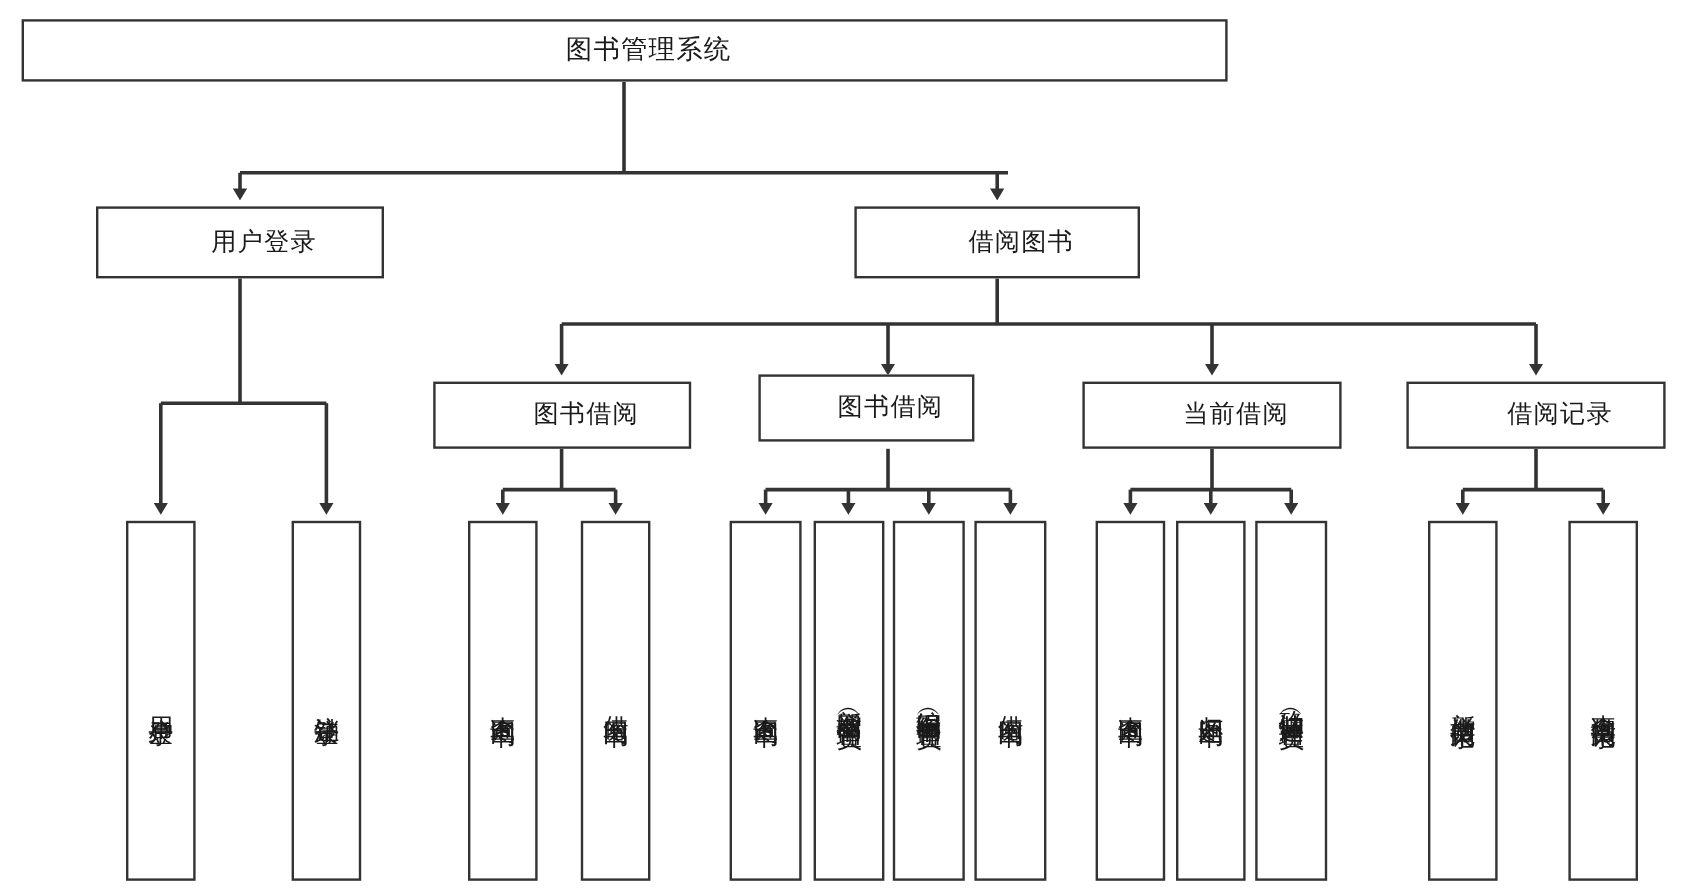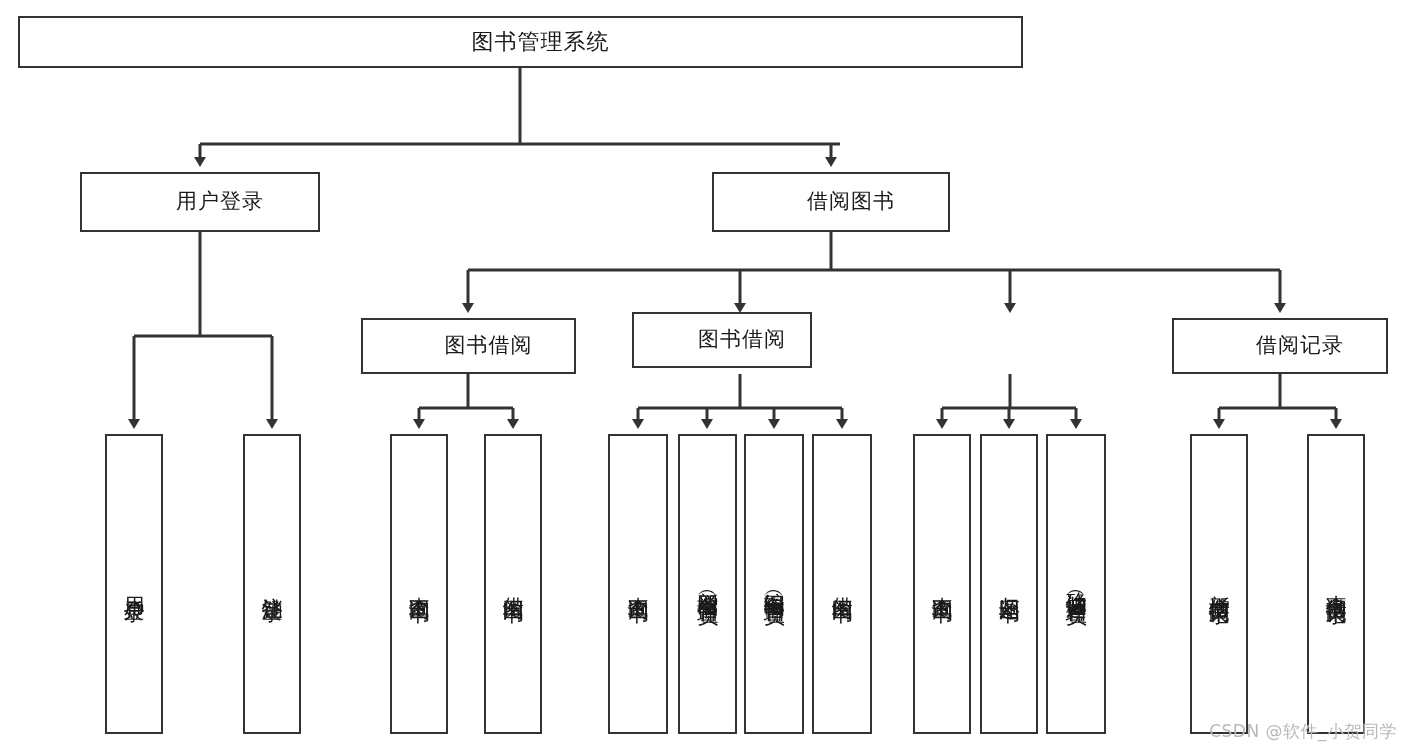--- a/index.html
+++ b/index.html
@@ -153,20 +153,23 @@
   </div>
 
   <div class="node horiz" style="left:361px; top:318px; width:215px; height:56px;">
     <span class="label">图书借阅</span>
   </div>
 
   <div class="node horiz" style="left:632px; top:312px; width:180px; height:56px;">
     <span class="label">图书借阅</span>
   </div>
 
+  <div class="node horiz" style="left:902px; top:318px; width:216px; height:56px;">
+    <span class="label">当前借阅</span>
+  </div>
 
   <div class="node horiz" style="left:1172px; top:318px; width:216px; height:56px;text-align:right;">
     <span class="label">借阅记录</span>
   </div>
 
   <div class="node vert" style="left:105px; top:434px; width:58px; height:300px;">
     <span class="label">用户登录</span>
   </div>
 
   <div class="node vert" style="left:243px; top:434px; width:58px; height:300px;">
@@ -210,15 +213,14 @@
   </div>
 
   <div class="node vert" style="left:1190px; top:434px; width:58px; height:300px;">
     <span class="label">新增借阅记录</span>
   </div>
 
   <div class="node vert" style="left:1307px; top:434px; width:58px; height:300px;">
     <span class="label">查询借阅记录</span>
   </div>
 
-  <div id="watermark">CSDN @软件_小贺同学</div>
 
 </div>
 
 </body></html>

